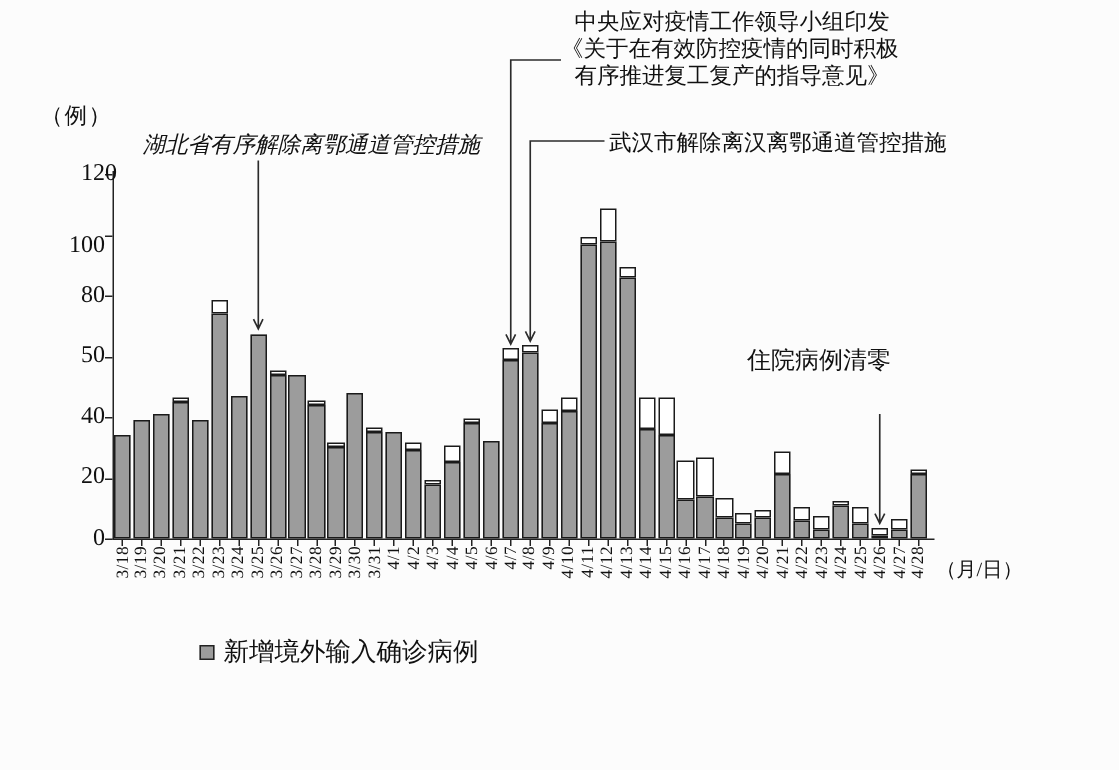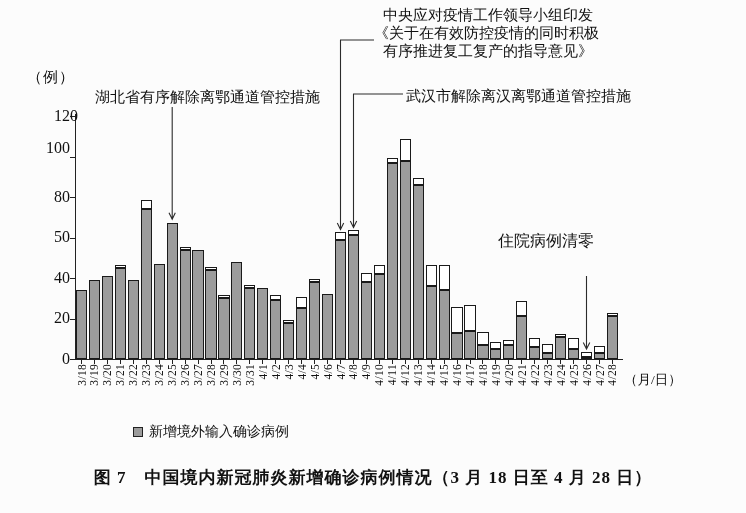--- a/index.html
+++ b/index.html
@@ -12,21 +12,21 @@
   .tick{background:#222;}
   .axis{background:#222;}
   .bar-seg{position:absolute;box-sizing:border-box;border:1px solid #1a1a1a;}
   .xlabel{position:absolute;transform-origin:0 0;transform:rotate(-90deg) translateX(-100%);
           font-size:11.5px;line-height:12px;white-space:nowrap;letter-spacing:0.3px;}
   .ann{position:absolute;font-size:15px;line-height:18px;white-space:nowrap;}
   .ann2 div.ind{padding-left:9px;}
   .ann4{font-size:16px;line-height:25px;}
   .arrows{position:absolute;left:0;top:0;pointer-events:none;}
   .legend-item{position:absolute;top:423px;display:flex;align-items:center;gap:6px;
-               font-size:14px;white-space:nowrap;}
+               font-size:17px;white-space:nowrap;}
   .swatch{width:10px;height:10px;box-sizing:border-box;border:1px solid #222;display:inline-block;}
   .caption{position:absolute;left:0;top:466px;width:746px;text-align:center;
            font-size:17px;font-weight:bold;letter-spacing:1px;white-space:nowrap;}
 </style>
 </head>
 <body>
 
 <div class="figure">
 
   <span class="abs y-unit">（例）</span>
@@ -39,21 +39,21 @@
       <div class="ytick-label" style="left: 24px; top: 350.5px; position: absolute;">0</div>
       <div class="tick" style="left: 69.6px; top: 318.5px; width: 5px; height: 1.2px; position: absolute;"></div>
       <div class="ytick-label" style="left: 24px; top: 310px; position: absolute;">20</div>
       <div class="tick" style="left: 69.6px; top: 278px; width: 5px; height: 1.2px; position: absolute;"></div>
       <div class="ytick-label" style="left: 24px; top: 269.5px; position: absolute;">40</div>
       <div class="tick" style="left: 69.6px; top: 237.5px; width: 5px; height: 1.2px; position: absolute;"></div>
       <div class="ytick-label" style="left: 24px; top: 229px; position: absolute;">50</div>
       <div class="tick" style="left: 69.6px; top: 197px; width: 5px; height: 1.2px; position: absolute;"></div>
       <div class="ytick-label" style="left: 24px; top: 188.5px; position: absolute;">80</div>
       <div class="tick" style="left: 69.6px; top: 156.5px; width: 5px; height: 1.2px; position: absolute;"></div>
-      <div class="ytick-label" style="left: 24px; top: 140px; position: absolute;">100</div>
+      <div class="ytick-label" style="left: 24px; top: 156px; position: absolute;">100</div>
       <div class="tick" style="left: 69.6px; top: 116px; width: 5px; height: 1.2px; position: absolute;"></div>
       <div class="ytick-label" style="left: 32px; top: 107.5px; position: absolute;">120</div>
       <div class="bar-seg" style="left: 75.9px; top: 290.15px; width: 11.2px; height: 68.85px; position: absolute; background: rgb(156, 156, 156);"></div>
       <div class="tick" style="left: 81px; top: 360px; width: 1px; height: 4px; position: absolute;"></div>
       <span class="xlabel" style="left: 75.5px; top: 364px;">3/18</span>
       <div class="bar-seg" style="left: 88.85px; top: 280.025px; width: 11.2px; height: 78.975px; position: absolute; background: rgb(156, 156, 156);"></div>
       <div class="tick" style="left: 93.95px; top: 360px; width: 1px; height: 4px; position: absolute;"></div>
       <span class="xlabel" style="left: 88.45px; top: 364px;">3/19</span>
       <div class="bar-seg" style="left: 101.8px; top: 275.975px; width: 11.2px; height: 83.025px; position: absolute; background: rgb(156, 156, 156);"></div>
       <div class="tick" style="left: 106.9px; top: 360px; width: 1px; height: 4px; position: absolute;"></div>
@@ -209,21 +209,21 @@
       <span class="xlabel" style="left: 606.45px; top: 364px;">4/28</span>
     </div>
 
   <svg class="arrows" width="746" height="513">
       <path d="M172.2 107 V219.3 M169.0 212.8 L172.2 219.3 L175.3 212.8" fill="none" stroke="#2b2b2b" stroke-width="1.1"></path>
       <path d="M374 40 H340.5 V229.4 M337.3 222.9 L340.5 229.4 L343.7 222.9" fill="none" stroke="#2b2b2b" stroke-width="1.1"></path>
       <path d="M403 94 H353.5 V227.4 M350.3 220.9 L353.5 227.4 L356.7 220.9" fill="none" stroke="#2b2b2b" stroke-width="1.1"></path>
       <path d="M586.5 276 V348.9 M583.3 342.4 L586.5 348.9 L589.8 342.4" fill="none" stroke="#2b2b2b" stroke-width="1.1"></path>
     </svg>
 
-  <div class="ann" style="left:95px;top:88px;">
+  <div class="ann" style="left:95px;top:88px;font-style:italic;">
     <div>湖北省有序解除离鄂通道管控措施</div>
   </div>
 
   <div class="ann" style="left:406px;top:87px;">
     <div>武汉市解除离汉离鄂通道管控措施</div>
   </div>
 
   <div class="ann ann2" style="left:374px;top:6px;">
     <div class="ind">中央应对疫情工作领导小组印发</div>
     <div>《关于在有效防控疫情的同时积极</div>
@@ -232,14 +232,13 @@
 
   <div class="ann ann4" style="left:498px;top:228px;">
     <div>住院病例清零</div>
   </div>
 
   <div class="legend-item" style="left:133px;">
     <span class="swatch" id="swatch-imported" style="background: rgb(156, 156, 156);"></span>
     <span>新增境外输入确诊病例</span>
   </div>
 
-  <div class="caption">图 7　中国境内新冠肺炎新增确诊病例情况（3 月 18 日至 4 月 28 日）</div>
 </div>
 
 </body></html>

